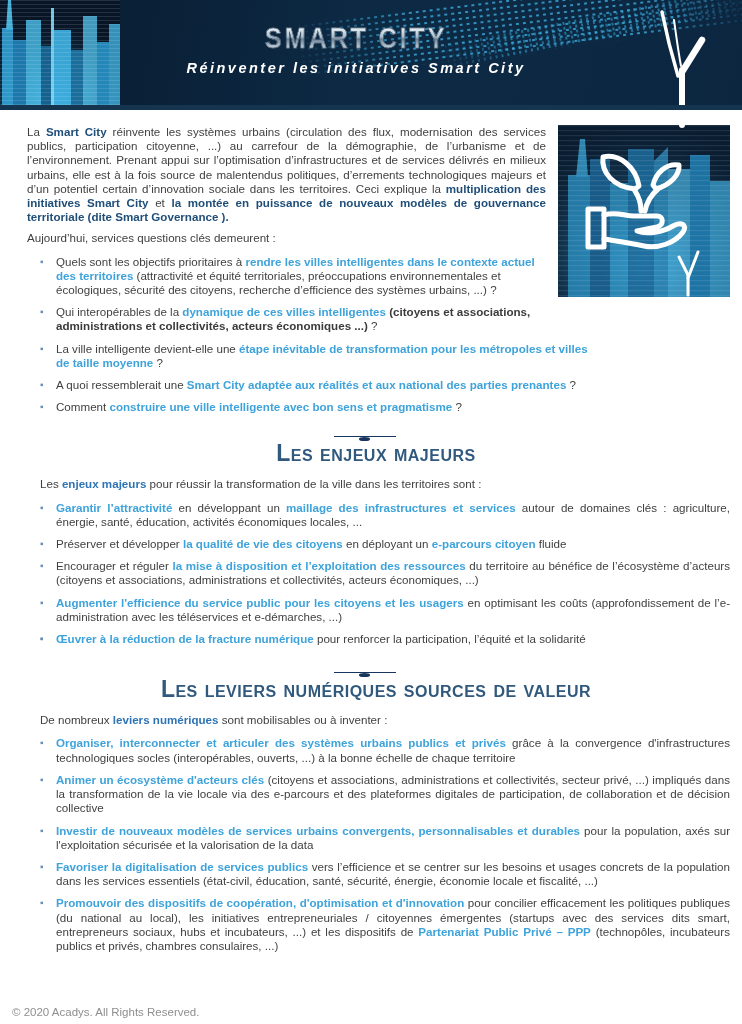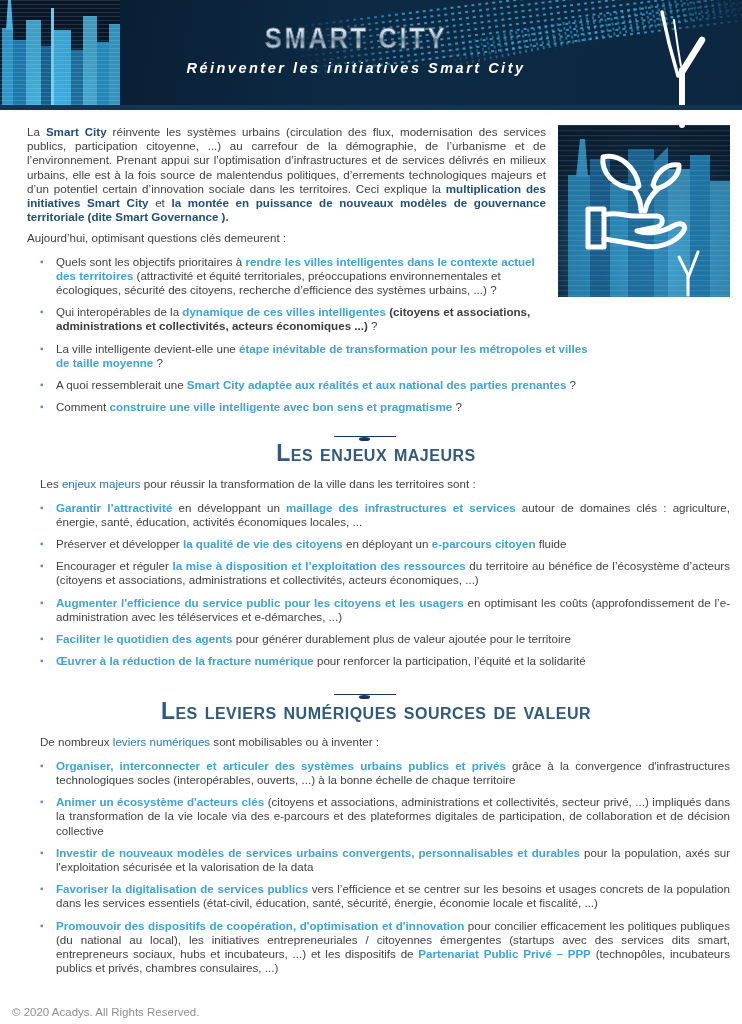--- a/index.html
+++ b/index.html
@@ -25,21 +25,21 @@
   .sub-title { margin-top:7px; font-style:italic; font-weight:700; color:#ffffff; font-size:14.5px; letter-spacing:2.5px; white-space:nowrap; }
   .logo-svg { position:absolute; right:26px; top:4px; overflow:visible; }
 
   
   main { position:relative; padding:15px 12px 0 27px; font-size:11.6px; line-height:14.2px; }
   .article-img { float:right; width:172px; height:172px; margin:0 0 8px 12px; padding:0; }
   .para { margin:0 0 7px 0; text-align:justify; }
   .lead { margin:0 0 9px 0; }
   .hl { color:#3ea3db; font-weight:700; }
   .nb { color:#1f4e79; font-weight:700; }
-  .mb { color:#2e74b5; font-weight:400;margin-top:24px; }
+  .mb { color:#2e74b5; font-weight:700;margin-top:24px; }
   .bd { color:#3b3b3b; font-weight:700; }
 
   ul.blist { list-style:none; margin:0; padding:0 0 0 13px; }
   ul.blist li { position:relative; padding-left:16px; margin:0 0 8px 0; }
   ul.blist li .marker { position:absolute; left:0; top:0; color:#6b8cb5; font-size:10px; line-height:14px; }
   ul.qlist { max-width:568px; }
   ul.qlist li { text-align:left; }
   ul.sec-list li { text-align:justify; }
 
   .sec-head { position:relative; display:flex; align-items:center; margin:22px 0 11px -27px; height:30px;flex-direction:column; }
@@ -139,21 +139,21 @@
         <g stroke="#ffffff" fill="none" stroke-width="3" stroke-linecap="round">
           <path d="M130,170 L130,150"></path>
           <path d="M130,150 L121,132"></path>
           <path d="M130,153 L140,127"></path>
         </g>
       </svg>
     </figure>
 
     <p class="para"><span>La </span><span class="nb">Smart City</span><span> réinvente les systèmes urbains (circulation des flux, modernisation des services publics, participation citoyenne, ...) au carrefour de la démographie, de l’urbanisme et de l’environnement. Prenant appui sur l’optimisation d’infrastructures et de services délivrés en milieux urbains, elle est à la fois source de malentendus politiques, d’errements technologiques majeurs et d’un potentiel certain d’innovation sociale dans les territoires. Ceci explique la </span><span class="nb">multiplication des initiatives Smart City</span><span> et </span><span class="nb">la montée en puissance de nouveaux modèles de gouvernance territoriale (dite Smart Governance ).</span></p>
 
-    <p class="lead">Aujourd’hui, optimisant questions clés demeurent :</p>
+    <p class="lead">Aujourd’hui, services questions clés demeurent :</p>
 
     <ul class="blist qlist">
   <li class="bullet-item">
     <span class="marker">▪</span>
     <span class="btext"><span>Quels sont les objectifs prioritaires à </span><span class="hl">rendre les villes intelligentes dans le contexte actuel des territoires </span><span>(attractivité et équité territoriales, préoccupations environnementales et écologiques, sécurité des citoyens, recherche d’efficience des systèmes urbains, ...) ?</span></span>
   </li>
 
   <li class="bullet-item">
     <span class="marker">▪</span>
     <span class="btext"><span>Qui interopérables de la </span><span class="hl">dynamique de ces villes intelligentes </span><span class="bd">(citoyens et associations, administrations et collectivités, acteurs économiques ...)</span><span> ?</span></span>
@@ -198,21 +198,20 @@
     <span class="btext"><span>Encourager et réguler </span><span class="hl">la mise à disposition et l’exploitation des ressources</span><span> du territoire au bénéfice de l’écosystème d’acteurs (citoyens et associations, administrations et collectivités, acteurs économiques, ...)</span></span>
   </li>
 
   <li class="bullet-item">
     <span class="marker">▪</span>
     <span class="btext"><span class="hl">Augmenter l'efficience du service public pour les citoyens et les usagers</span><span> en optimisant les coûts (approfondissement de l’e-administration avec les téléservices et e-démarches, ...)</span></span>
   </li>
 
   <li class="bullet-item">
     <span class="marker">▪</span>
-    <span class="btext"><span class="hl">Faciliter le quotidien des agents</span><span> pour générer durablement plus de valeur ajoutée pour le territoire</span></span>
   </li>
 
   <li class="bullet-item">
     <span class="marker">▪</span>
     <span class="btext"><span class="hl">Œuvrer à la réduction de la fracture numérique</span><span> pour renforcer la participation, l’équité et la solidarité</span></span>
   </li>
 </ul>
     </section>
 
     <section>

